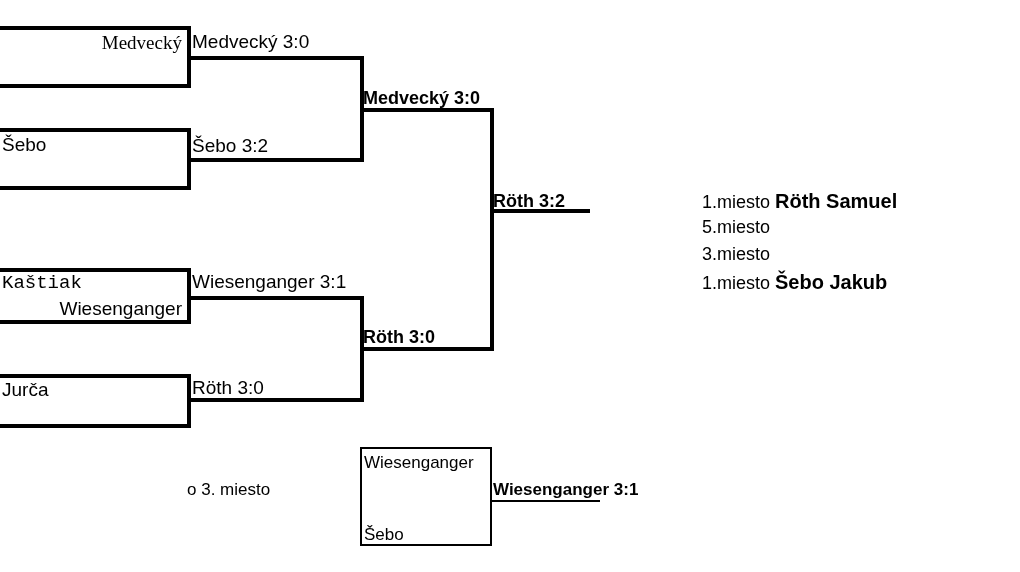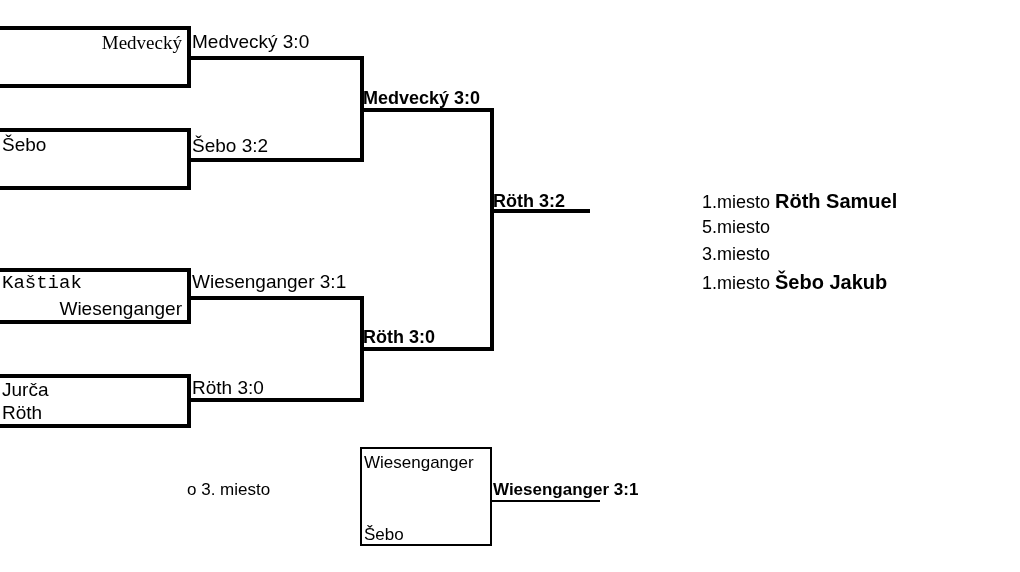--- a/index.html
+++ b/index.html
@@ -132,21 +132,20 @@
   <div class="vline" style="left:187px; top:268px; height:56px;"></div>
 
   <div class="slot left" style="left:2px; top:270px; width:182px;font-family:Liberation Mono, monospace;">Kaštiak</div>
   <div class="slot right" style="left:0px; top:296px; width:182px;">Wiesenganger</div>
 
   <div class="hline" style="left:0px; top:374px; width:191px;"></div>
   <div class="hline" style="left:0px; top:424px; width:191px;"></div>
   <div class="vline" style="left:187px; top:374px; height:54px;"></div>
 
   <div class="slot left" style="left:2px; top:377px; width:182px;">Jurča</div>
-  <div class="slot left" style="left:2px; top:400px; width:182px;">Röth</div>
 
   <div class="hline" style="left:187px; top:56px; width:177px;"></div>
   <div class="hline" style="left:187px; top:158px; width:177px;"></div>
   <div class="vline" style="left:360px; top:56px; height:106px;"></div>
 
   <div class="match-label" style="left:192px; top:30px;">Medvecký 3:0</div>
   <div class="match-label" style="left:192px; top:134px;">Šebo 3:2</div>
 
   <div class="hline" style="left:187px; top:296px; width:177px;"></div>
   <div class="hline" style="left:187px; top:398px; width:177px;"></div>

